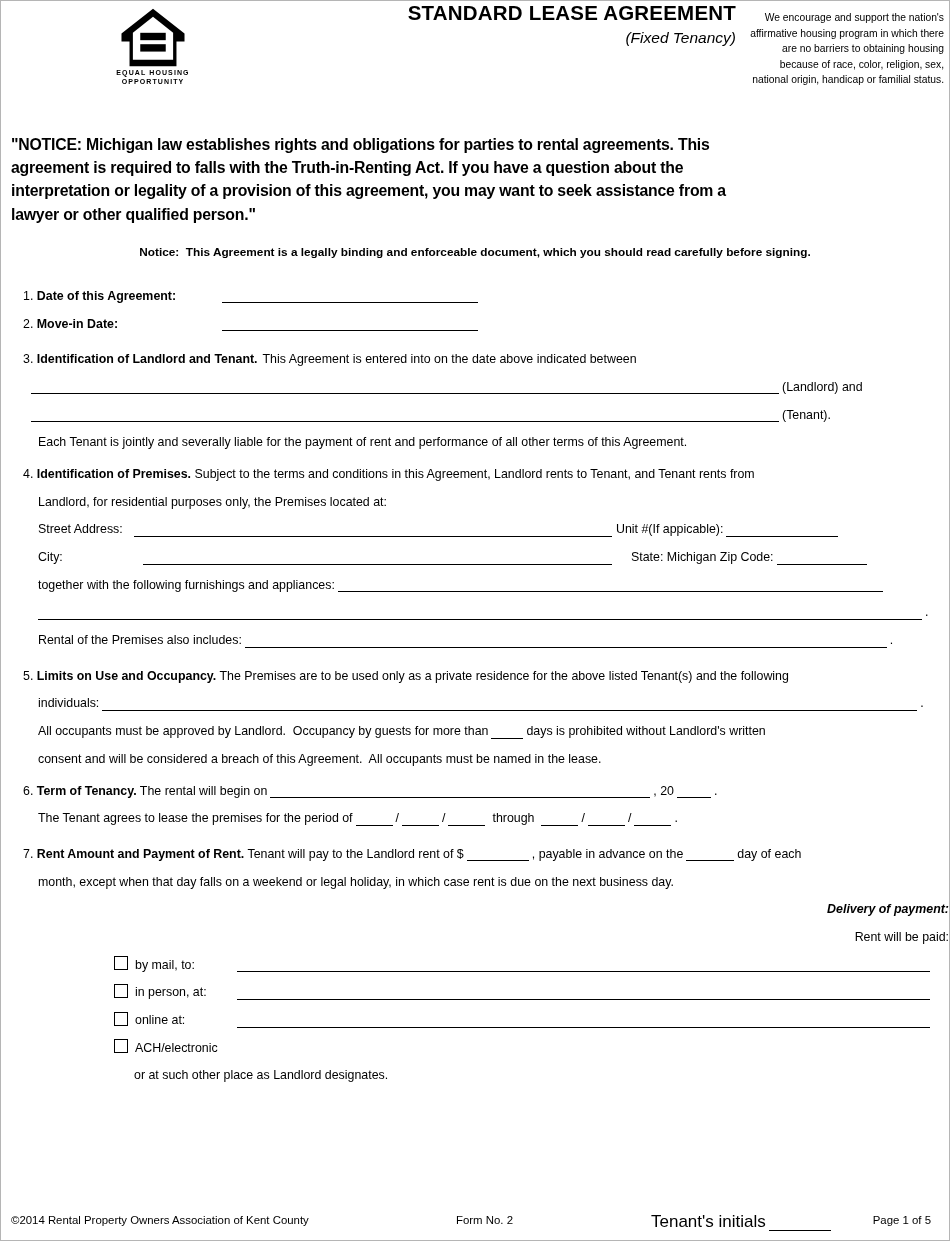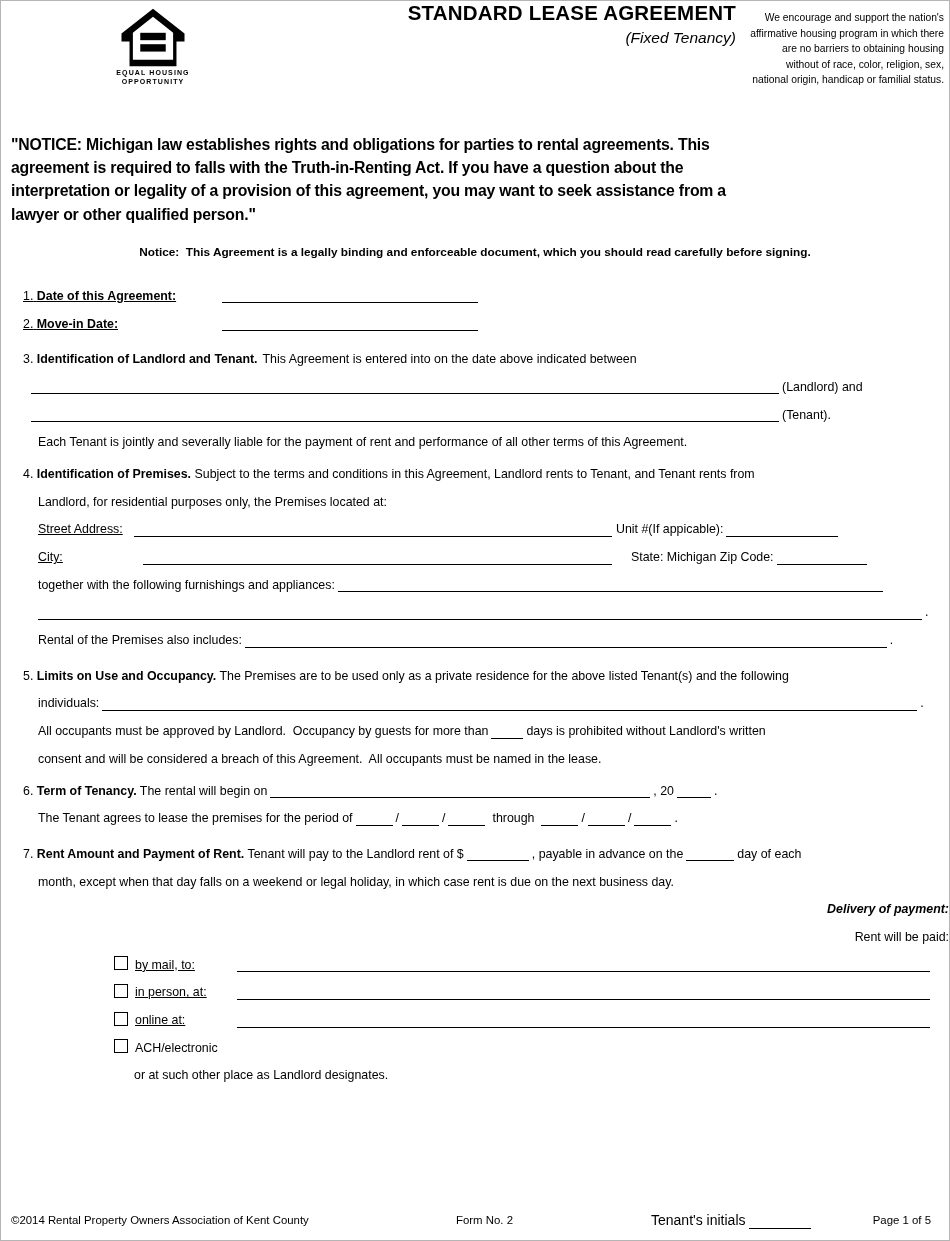--- a/index.html
+++ b/index.html
@@ -34,21 +34,21 @@
   .line { height: 27.7px; line-height: 27.7px; white-space: nowrap; }
   .line .t, .line b { white-space: pre; }
   .cont { padding-left: 15px; }      
   .cont-sm { padding-left: 8px; }    
   .ind35 { padding-left: 35px; text-align: right; }     
   .ind91 { padding-left: 91px; }     
   .ind111 { padding-left: 111px; }   
   .mt2 { margin-top: 8px; }
   .mt4 { margin-top: 4px; }
   .gap2 { margin-left: 5px; }
-  .lbl-box, .head-box, .cb-box { display: inline-block; white-space: nowrap; text-decoration: underline; }
+  .lbl-box, .head-box, .cb-box { display: inline-block; white-space: nowrap; }
 
   .blank {
     display: inline-block;
     height: 5px;
     border-bottom: 1.3px solid #000;
     vertical-align: -3.5px;
     margin: 0 3px;
   }
   .cb {
     display: inline-block;
@@ -57,21 +57,21 @@
     vertical-align: -1.5px;
     margin-right: 7px;
     background: #fff;
   }
   .bi { font-weight: bold; font-style: italic; }
 
   
   .footer { position: absolute; left: 0; top: 1208px; width: 100%; height: 26px; font-size: 11.4px; }
   .f-copy { position: absolute; left: 10px; top: 5px; }
   .f-form { position: absolute; left: 455px; top: 5px; }
-  .f-init { position: absolute; left: 650px; top: 3px; font-size: 14px; }
+  .f-init { position: absolute; left: 650px; top: 3px; font-size: 17px; }
   .f-page { position: absolute; right: 18px; top: 5px; }
 </style>
 </head>
 <body>
 
 <div class="page">
 
   <div class="header">
     <div class="logo">
       <svg width="70" height="59" viewBox="0 0 100 88">
@@ -86,21 +86,21 @@
       </div>
     </div>
     <div class="title-block">
       <div class="doc-title">STANDARD LEASE AGREEMENT</div>
       <div class="doc-subtitle">(Fixed Tenancy)</div>
     </div>
     <div class="tagline">
       <div>We encourage and support the nation's</div>
       <div>affirmative housing program in which there</div>
       <div>are no barriers to obtaining housing</div>
-      <div>without of race, color, religion, sex,</div>
+      <div>because of race, color, religion, sex,</div>
       <div>national origin, handicap or familial status.</div>
     </div>
   </div>
 
   <div class="notice-main">
     <div>"NOTICE: Michigan law establishes rights and obligations for parties to rental agreements. This</div>
     <div>agreement is required to falls with the Truth-in-Renting Act. If you have a question about the</div>
     <div>interpretation or legality of a provision of this agreement, you may want to seek assistance from a</div>
     <div>lawyer or other qualified person."</div>
   </div>

